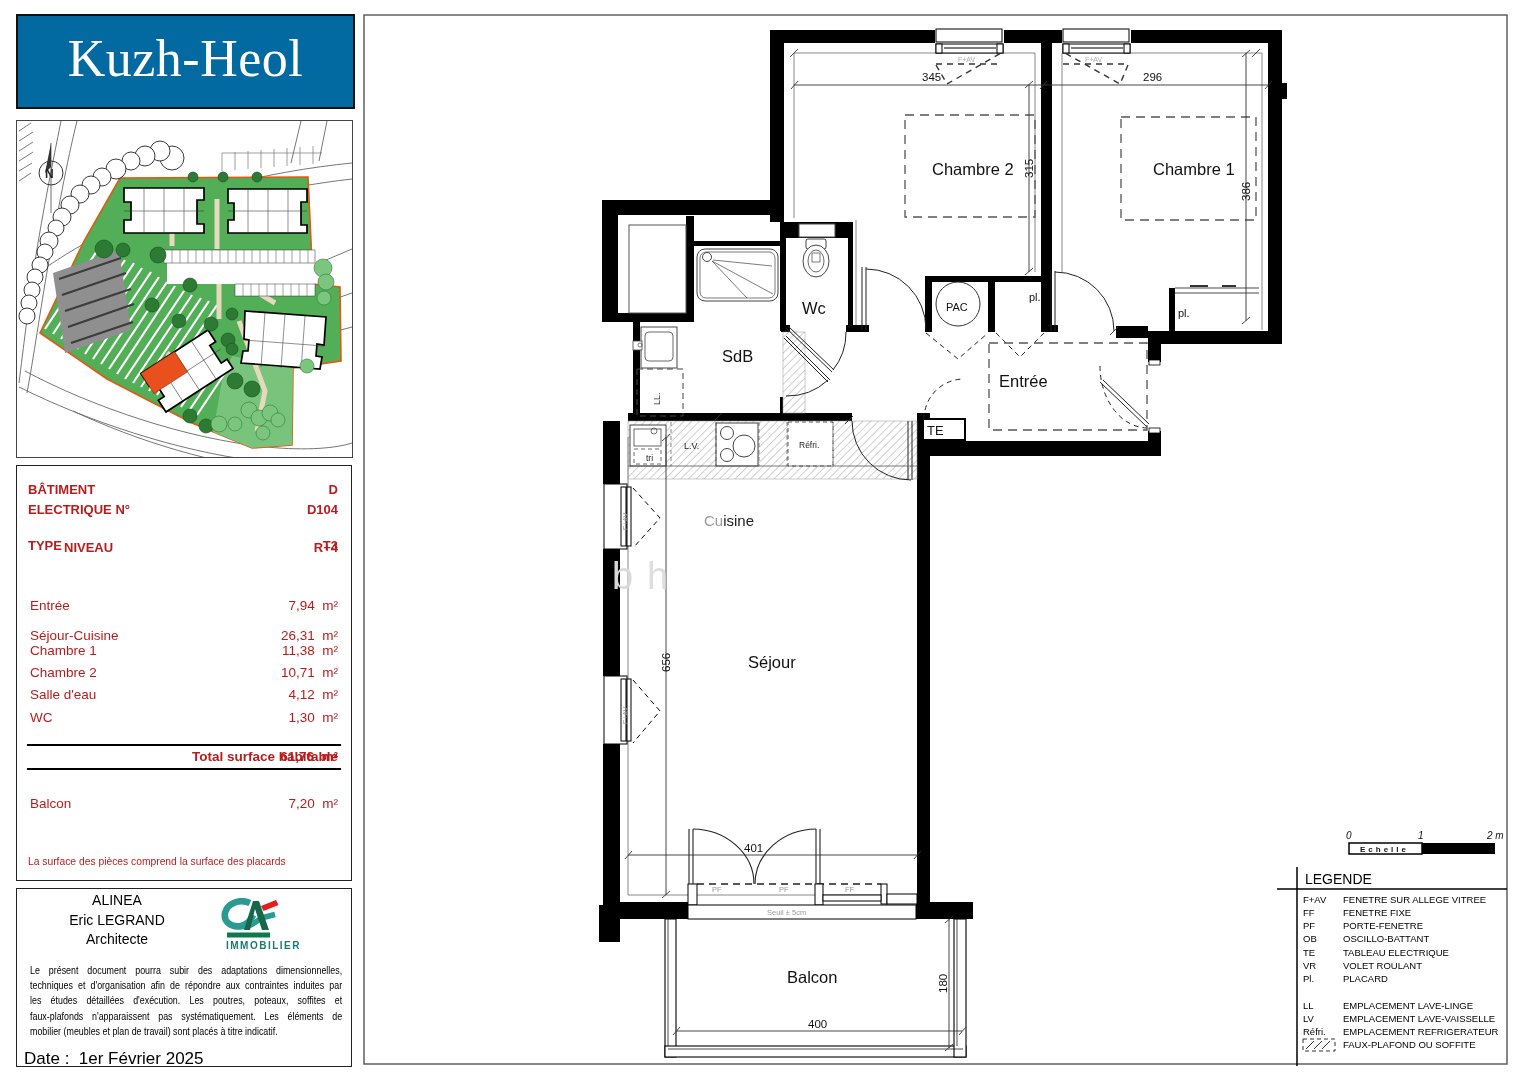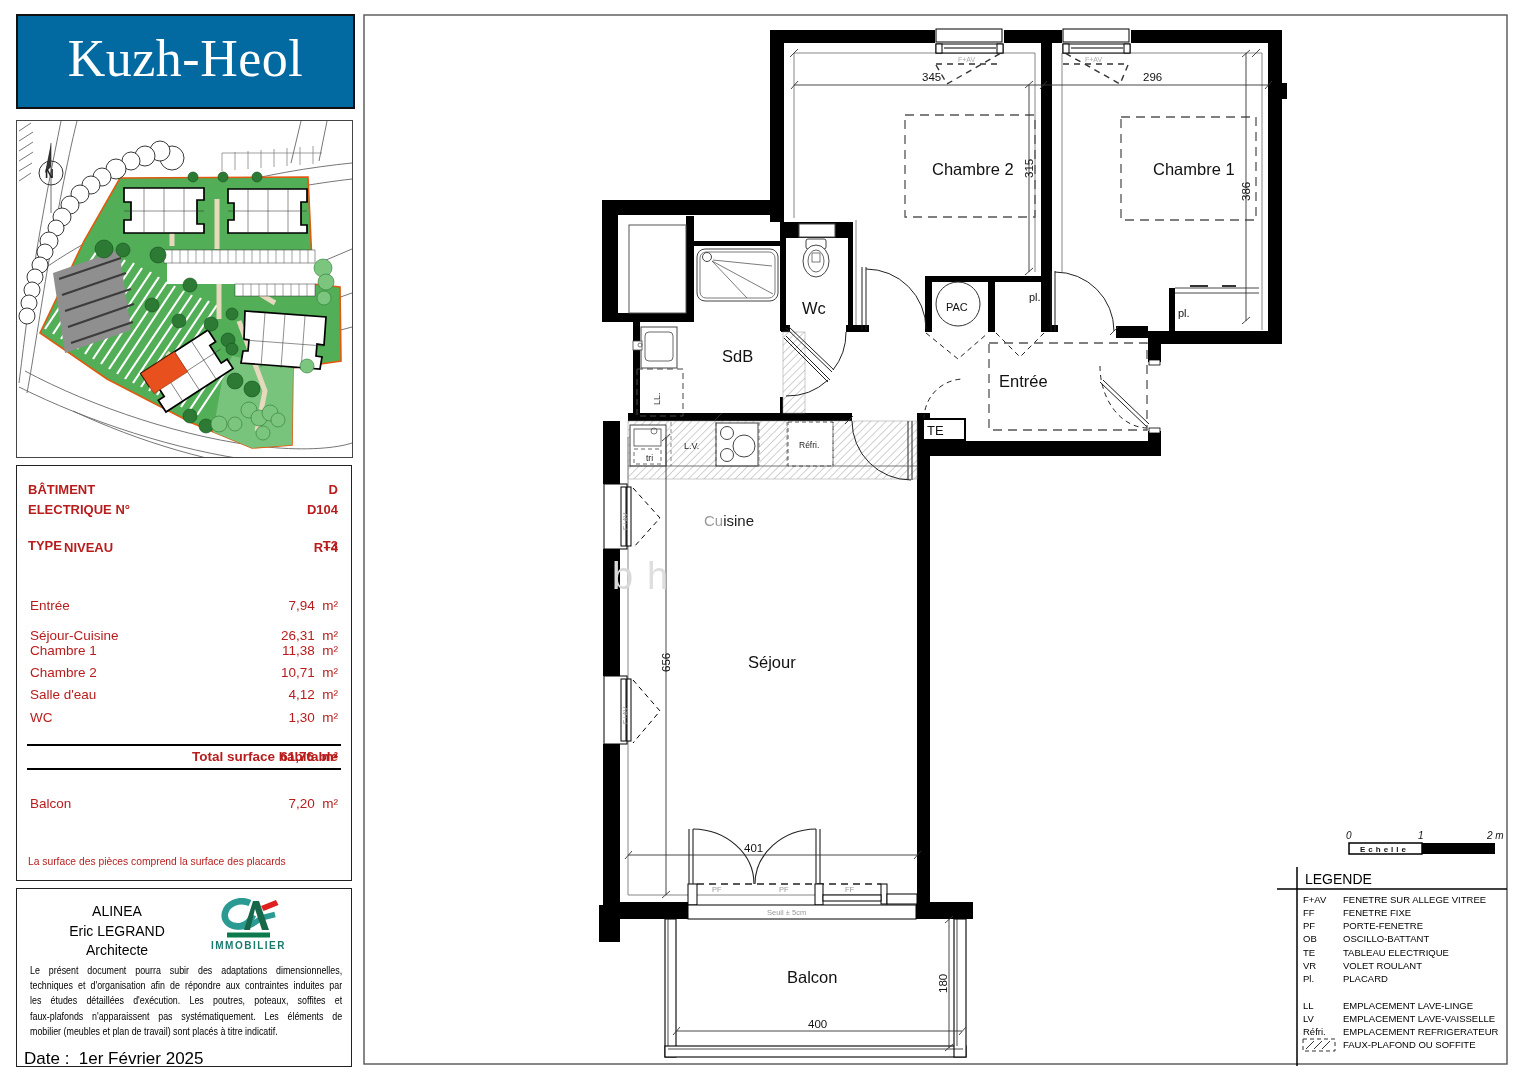--- a/index.html
+++ b/index.html
@@ -190,34 +190,34 @@
   <div class="abs" style="left:10px;right:10px;top:278px;border-top:2px solid #000;"></div>
   <div class="arow" style="top:283px;font-weight:bold;text-align:right;">Total surface habitable<span class="a">61,76&nbsp;&nbsp;m²</span></div>
   <div class="abs" style="left:10px;right:10px;top:302px;border-top:2px solid #000;"></div>
 
   <div class="arow" style="top:330px;">Balcon<span class="a">7,20&nbsp;&nbsp;m²</span></div>
 
   <div class="abs" style="left:11px;top:390px;font-size:10.3px;">La surface des pièces comprend la surface des placards</div>
 </div>
 
 <div class="abs" id="footbox">
-  <div class="abs" style="left:20px;top:13px;width:160px;text-align:center;font-size:14px;line-height:19.5px;">
+  <div class="abs" style="left:20px;top:2px;width:160px;text-align:center;font-size:14px;line-height:19.5px;">
     ALINEA<br>Eric LEGRAND<br>Architecte
   </div>
 
   <svg class="abs" style="left:204px;top:9px;" width="60" height="41" viewBox="0 0 60 41">
     <g fill="none">
       <path d="M29,5 C18,0 6,6 4,15 C2,24 11,30 20,28 C26,26.5 30,22 32,17" stroke="#2a9a92" stroke-width="6.5"></path>
       <path d="M13,27 C22,31 32,27 40,20 L54,16.5" stroke="#2a9a92" stroke-width="5.5"></path>
       <path d="M23,32 L32,3 L38,3 L48,32 L41,32 L34,11 L29,32 Z" fill="#17684a"></path>
       <path d="M40,8 L55,2 L57.5,7 L42.5,13 Z" fill="#e02020"></path>
       <rect x="6" y="34.5" width="43" height="5" fill="#0d7a4d"></rect>
     </g>
   </svg>
-  <div class="abs" style="left:194px;top:51px;width:90px;text-align:left;color:#1a7a70;font-weight:bold;font-size:10px;letter-spacing:1.5px;">IMMOBILIER</div>
+  <div class="abs" style="left:194px;top:51px;width:90px;text-align:right;color:#1a7a70;font-weight:bold;font-size:10px;letter-spacing:1.5px;">IMMOBILIER</div>
   <div class="legal">
     <div class="jline">Le présent document pourra subir des adaptations dimensionnelles,</div>
     <div class="jline">techniques et d'organisation afin de répondre aux contraintes induites par</div>
     <div class="jline">les études détaillées d'exécution. Les poutres, poteaux, soffites et</div>
     <div class="jline">faux-plafonds n'apparaissent pas systématiquement. Les éléments de</div>
     <div>mobilier (meubles et plan de travail) sont placés à titre indicatif.</div>
   </div>
   <div class="abs" style="left:7px;top:160px;font-size:17px;">Date&nbsp;:&nbsp; 1er Février 2025</div>
 </div>
 

